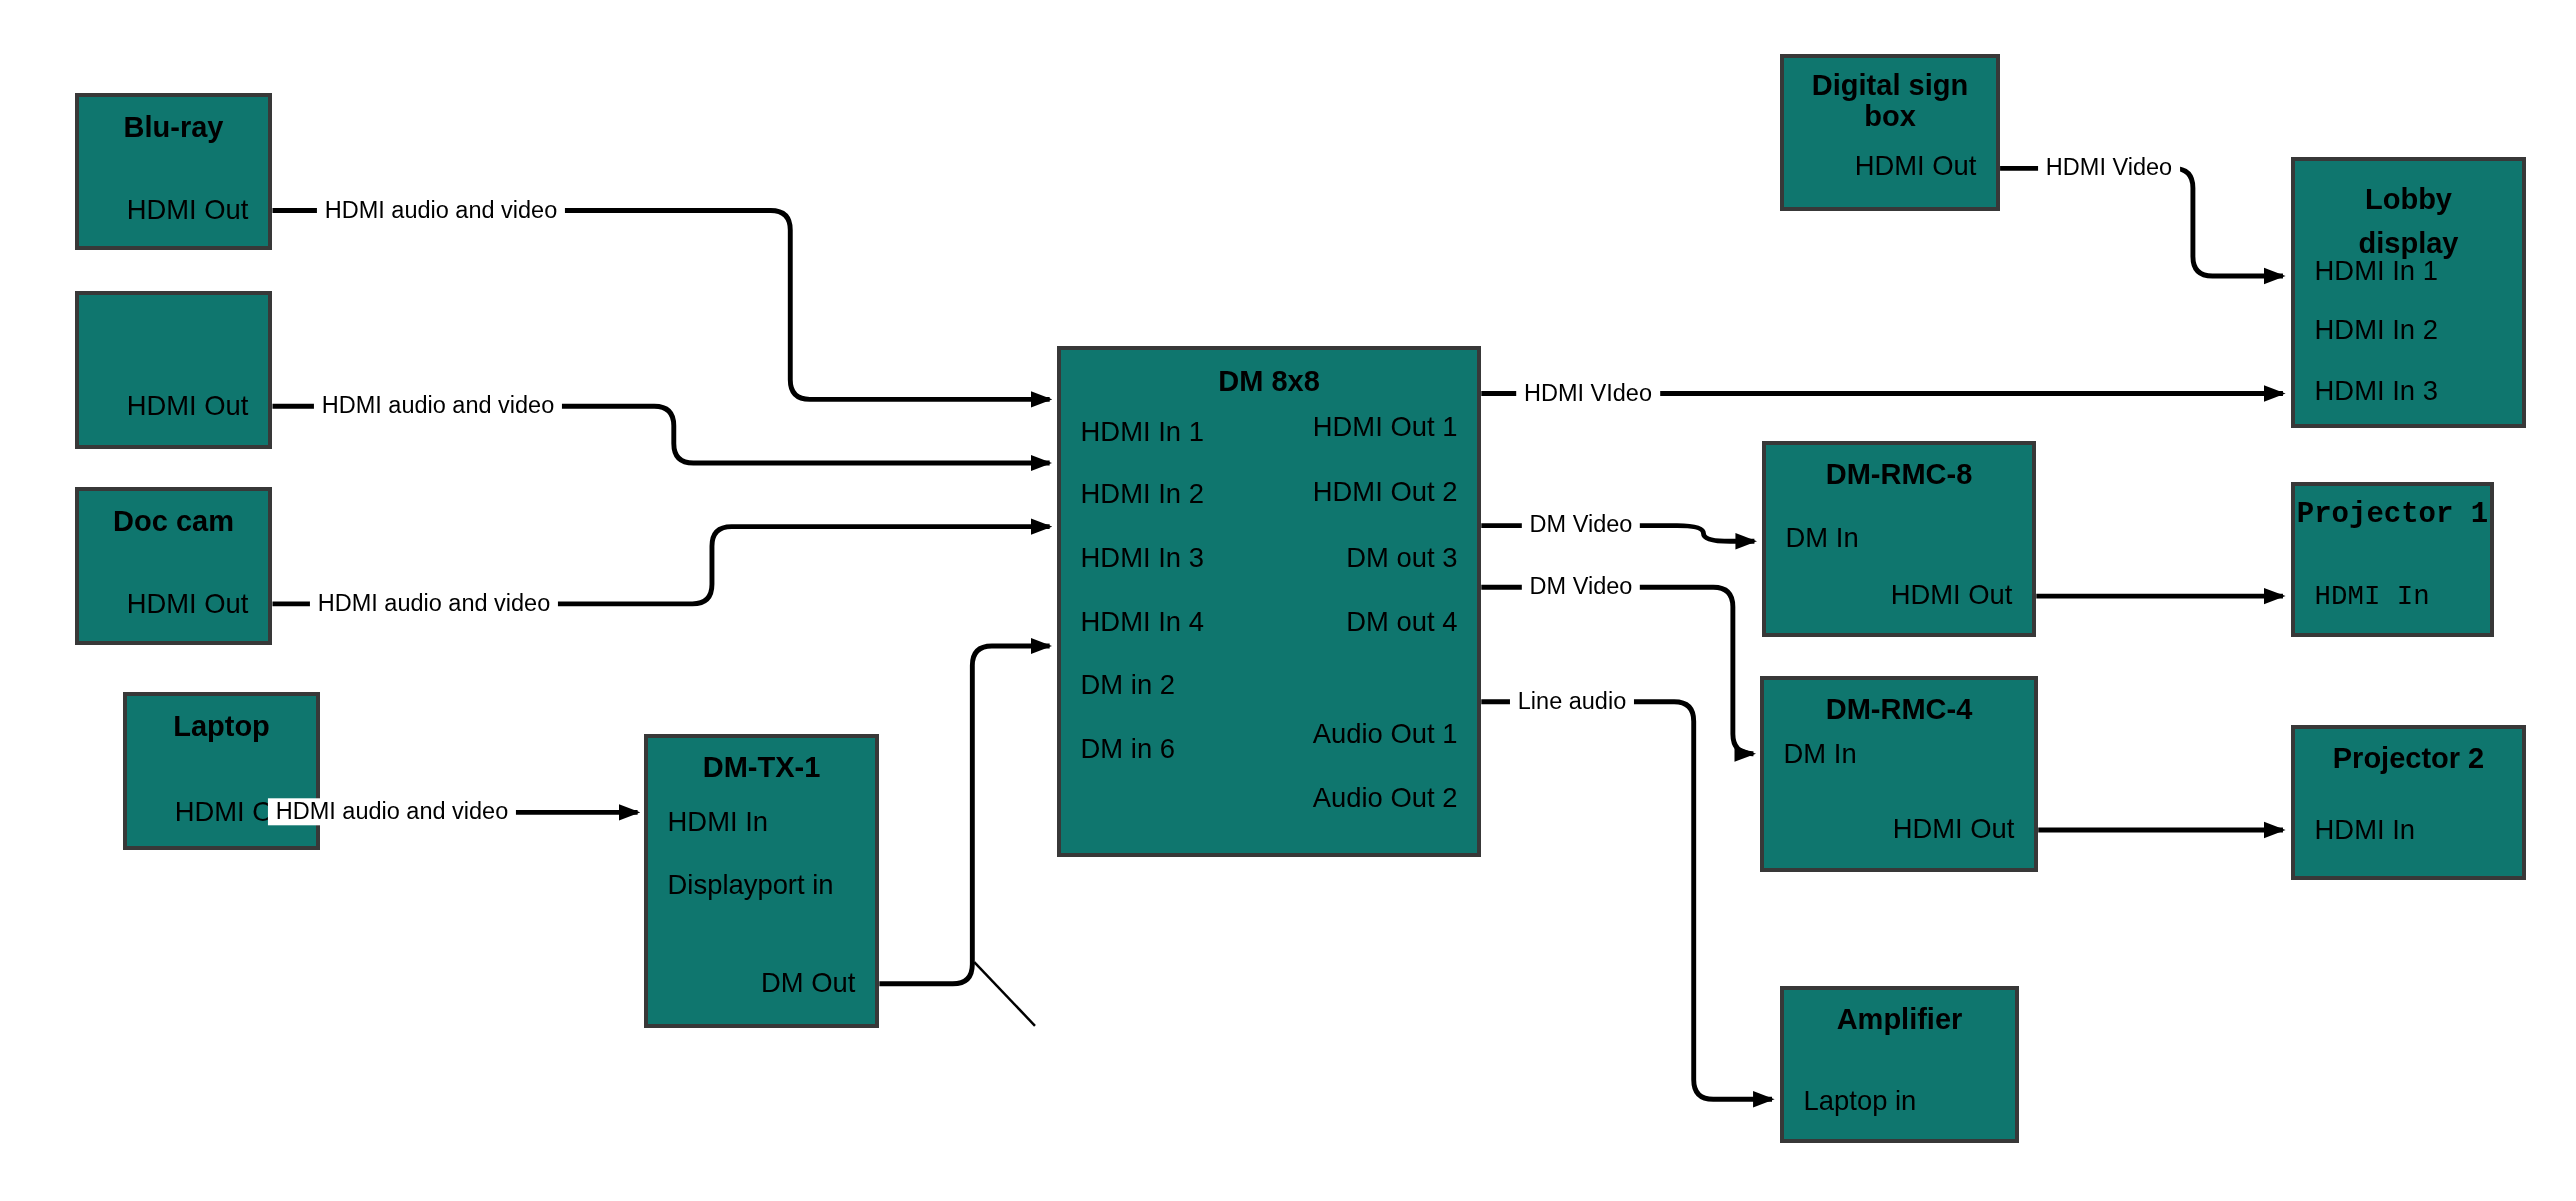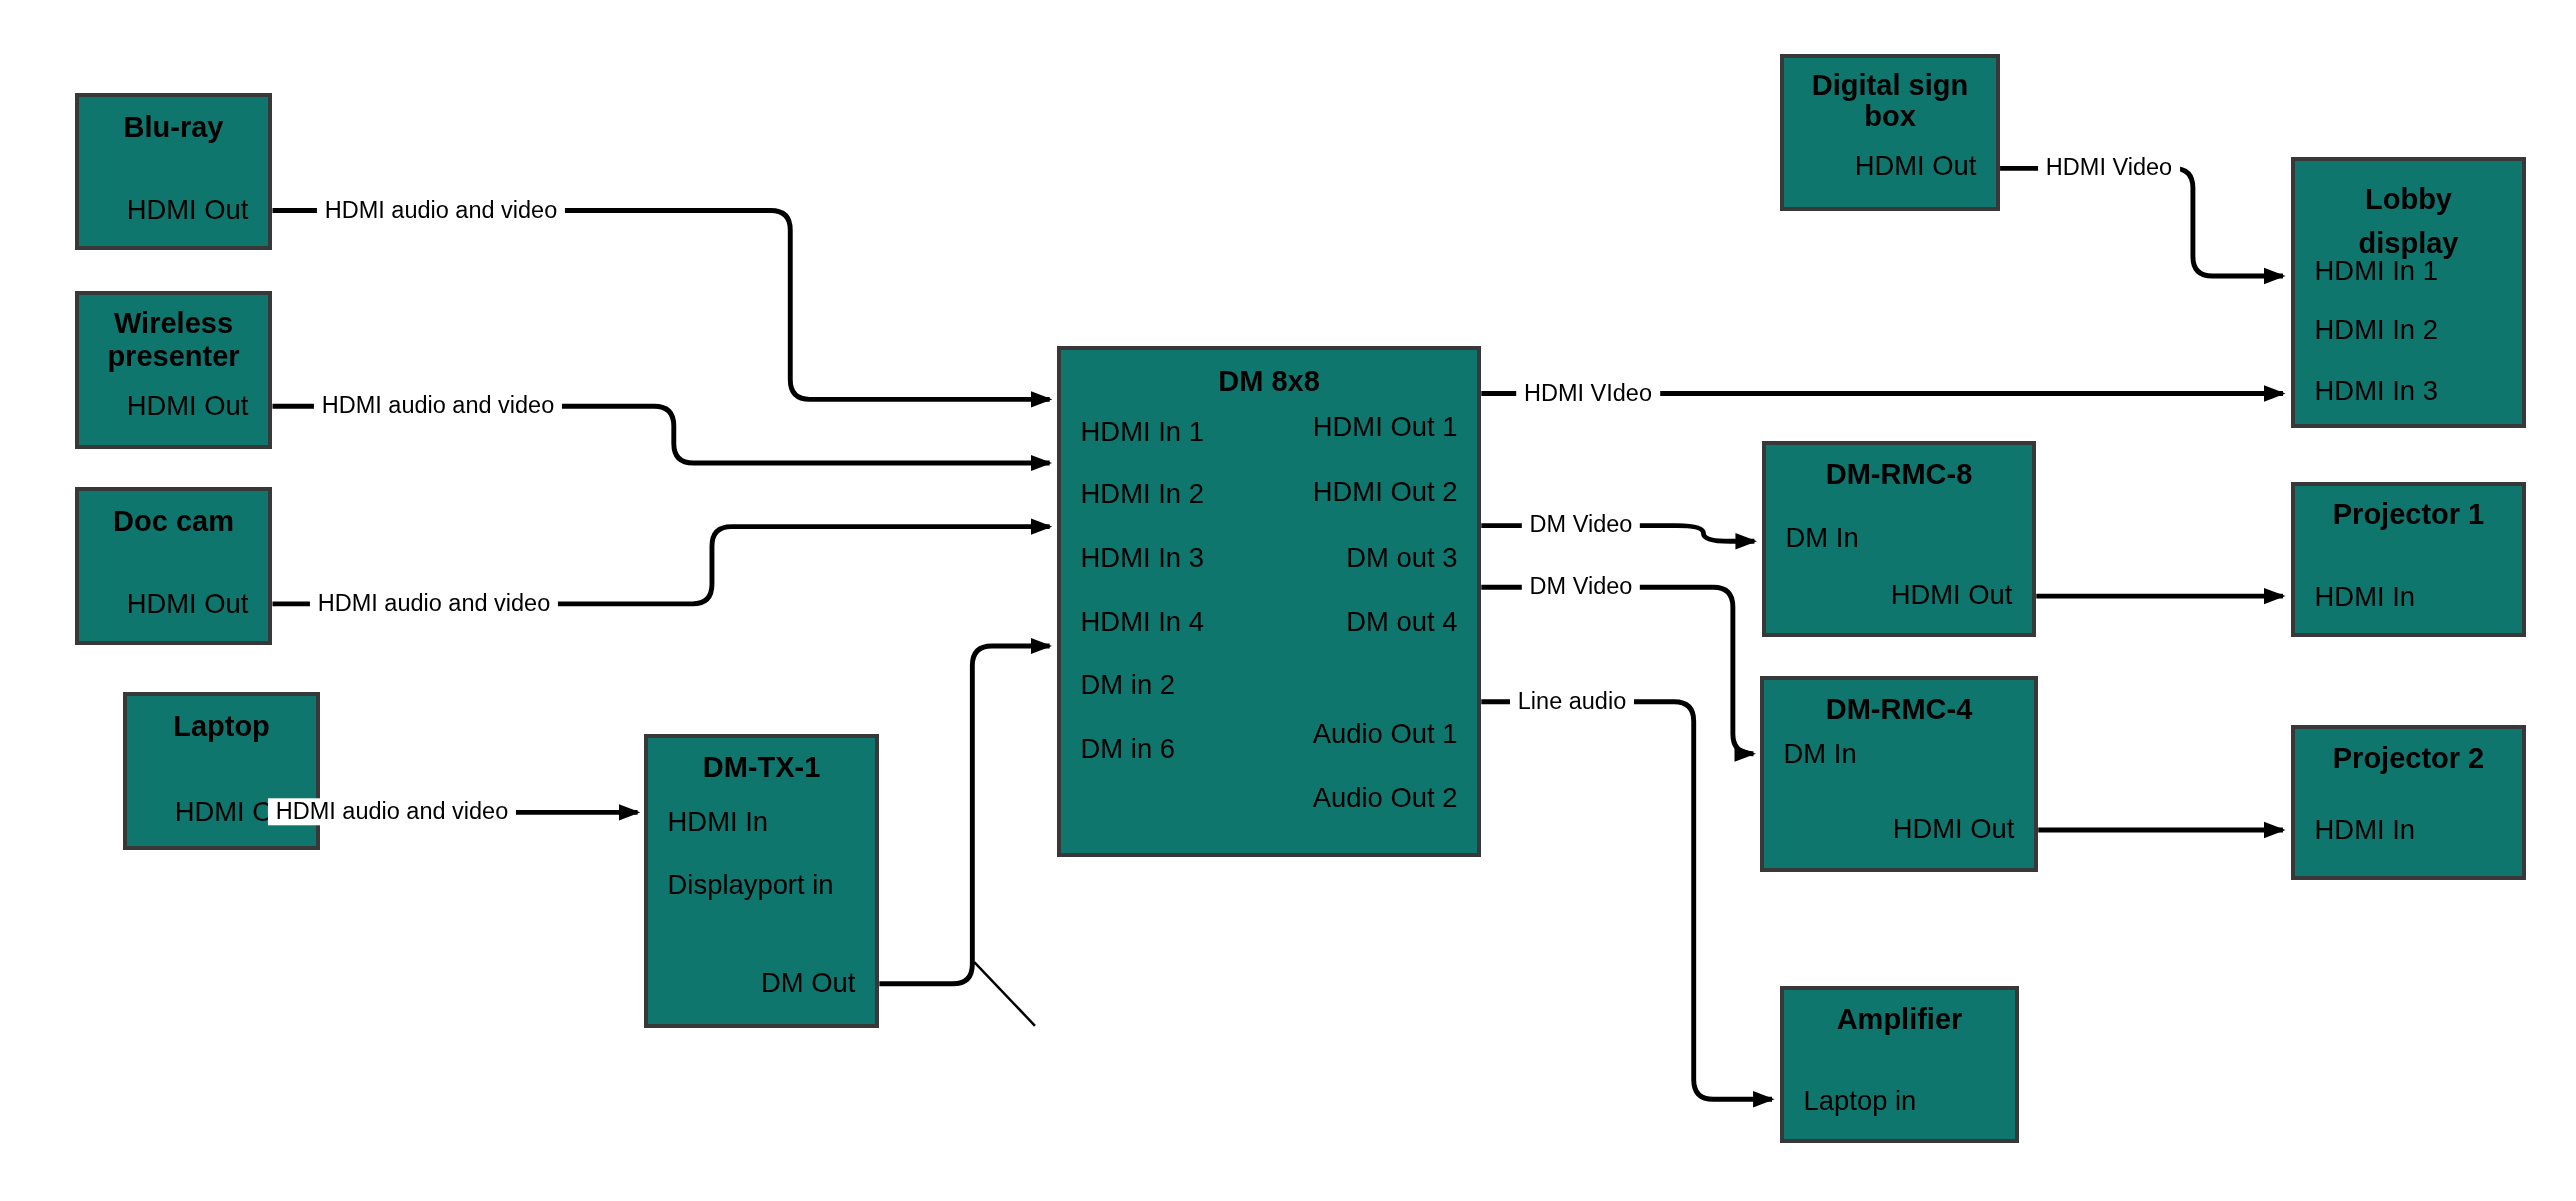--- a/index.html
+++ b/index.html
@@ -63,21 +63,20 @@
     </g>
     <path d="M 995 983 L 1057 1048" fill="none" stroke="#000" stroke-width="2.5"></path>
   </svg>
 
   <div class="node" style="left:75px;top:93px;width:197px;height:157px;">
     <div class="title" style="top:13.7px;">Blu-ray</div>
     <div class="port pr" style="top:98px;">HDMI Out</div>
   </div>
 
   <div class="node" style="left:75px;top:291px;width:197px;height:158px;">
-    <div class="title" style="top:11.7px;">Wireless presenter</div>
     <div class="port pr" style="top:96px;">HDMI Out</div>
   </div>
 
   <div class="node" style="left:75px;top:487px;width:197px;height:158px;">
     <div class="title" style="top:13.7px;">Doc cam</div>
     <div class="port pr" style="top:98px;">HDMI Out</div>
   </div>
 
   <div class="node" style="left:75px;top:692px;width:197px;height:158px;margin-left:48px;">
     <div class="title" style="top:13.7px;">Laptop</div>
@@ -118,21 +117,21 @@
     <div class="port pl" style="top:154px;">HDMI In 2</div>
     <div class="port pl" style="top:215px;">HDMI In 3</div>
   </div>
 
   <div class="node" style="left:1762px;top:441px;width:274px;height:196px;">
     <div class="title" style="top:12.7px;">DM-RMC-8</div>
     <div class="port pl" style="top:78px;">DM In</div>
     <div class="port pr" style="top:135px;">HDMI Out</div>
   </div>
 
-  <div class="node" style="left:2291px;top:482px;width:235px;height:155px;">
+  <div class="node" style="left:2291px;top:482px;width:203px;height:155px;font-family:Liberation Mono, monospace;">
     <div class="title" style="top:11.7px;">Projector 1</div>
     <div class="port pl" style="top:96px;">HDMI In</div>
   </div>
 
   <div class="node" style="left:1760px;top:676px;width:278px;height:196px;">
     <div class="title" style="top:12.7px;">DM-RMC-4</div>
     <div class="port pl" style="top:59px;">DM In</div>
     <div class="port pr" style="top:134px;">HDMI Out</div>
   </div>
 

